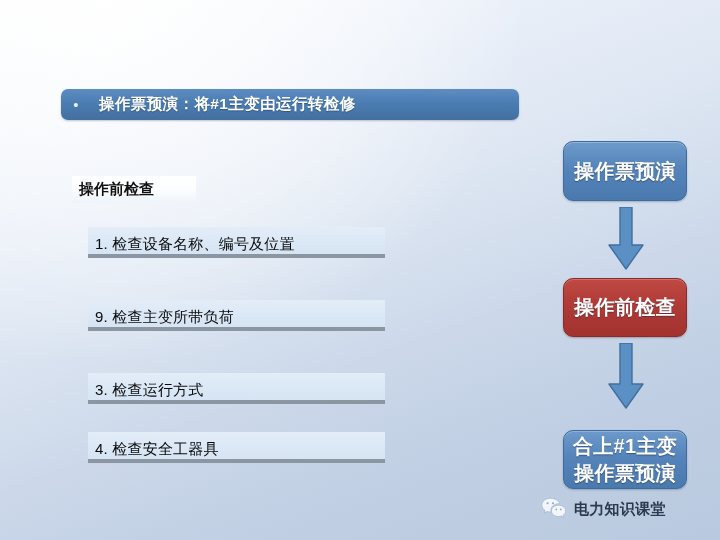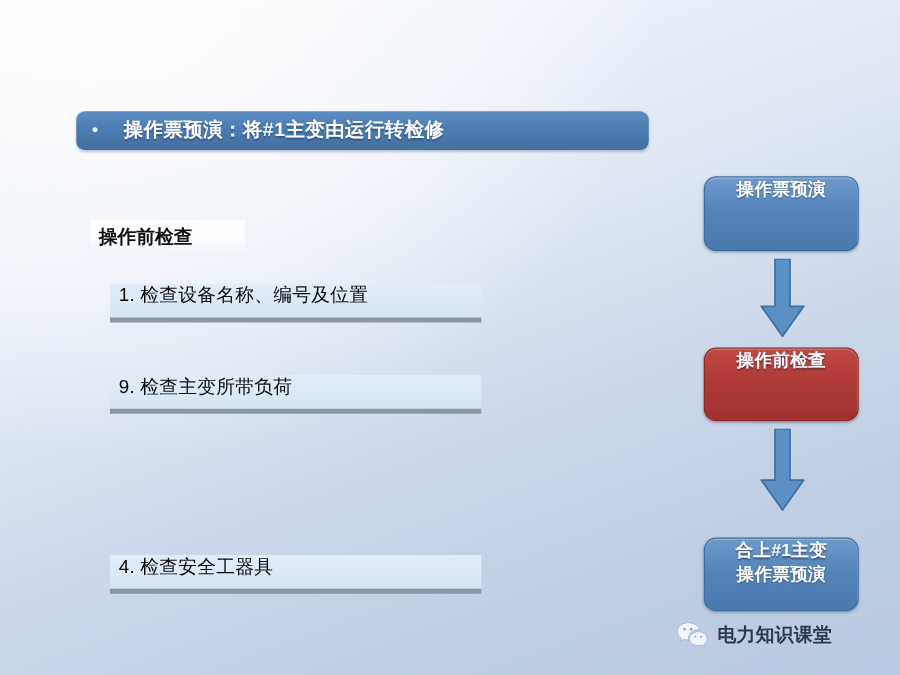--- a/index.html
+++ b/index.html
@@ -94,47 +94,48 @@
   
   .check-item {
     position: absolute;
     left: 88px;
     width: 297px;
     height: 31px;
     background: linear-gradient(180deg, #e3edf8 0%, #dbe8f6 55%, #d6e4f3 100%);
     border-bottom: 4px solid #8b96a3;
     box-sizing: border-box;
     display: flex;
-    align-items: flex-start;
+    align-items: flex-end;
     padding-left: 7px;
   }
   .check-item-text {
     font-size: 15px;
     color: #0a0a0a;
     white-space: nowrap;
     letter-spacing: 0.2px;
   }
   .check-item.i0 { top: 227px; }
   .check-item.i1 { top: 300px; }
   .check-item.i2 { top: 373px; }
-  .check-item.i3 { top: 444px; }
+  .check-item.i3 { top: 432px; }
 
   
   .flow-box {
     position: absolute;
     left: 563px;
     width: 124px;
     border-radius: 10px;
     box-sizing: border-box;
     display: flex;
+    align-items: center;
     justify-content: center;
     text-align: center;
     color: #ffffff;
     font-weight: bold;
-    font-size: 14px;
+    font-size: 20px;
     line-height: 1.35;
     letter-spacing: 0.3px;
     text-shadow: 0 1px 1px rgba(25,40,65,0.5);
   }
   .flow-box.blue {
     background: linear-gradient(180deg, #6e9acb 0%, #5484ba 45%, #4a79ae 100%);
     border: 1px solid #3e6c9e;
     box-shadow: 0 1px 2px rgba(40,60,90,0.3), inset 0 1px 0 rgba(255,255,255,0.25);
   }
   .flow-box.red {
@@ -155,21 +156,21 @@
   .flow-arrow svg { display: block; }
   .flow-arrow.a0 { top: 207px; height: 66px; }
   .flow-arrow.a1 { top: 343px; height: 69px; }
 
   
   .watermark {
     position: absolute;
     left: 541px;
     top: 497px;
     display: flex;
-    align-items: center;
+    align-items: flex-end;
     gap: 7px;
   }
   .wechat-icon { display: block; }
   .watermark-text {
     font-size: 15px;
     font-weight: bold;
     color: #2c3a4d;
     white-space: nowrap;
     letter-spacing: 0.3px;
   }
@@ -186,20 +187,23 @@
 
   <div class="section-chip">
     <span class="section-chip-text">操作前检查</span>
   </div>
 
   <div class="check-item i0">
     <span class="check-item-text">1. 检查设备名称、编号及位置</span>
   </div>
   <div class="check-item i1">
     <span class="check-item-text">9. 检查主变所带负荷</span>
+  </div>
+  <div class="check-item i2">
+    <span class="check-item-text">3. 检查运行方式</span>
   </div>
   <div class="check-item i3">
     <span class="check-item-text">4. 检查安全工器具</span>
   </div>
 
   <div class="flow-box blue b0">
     <span>操作票预演</span>
   </div>
 
   <div class="flow-arrow a0">

